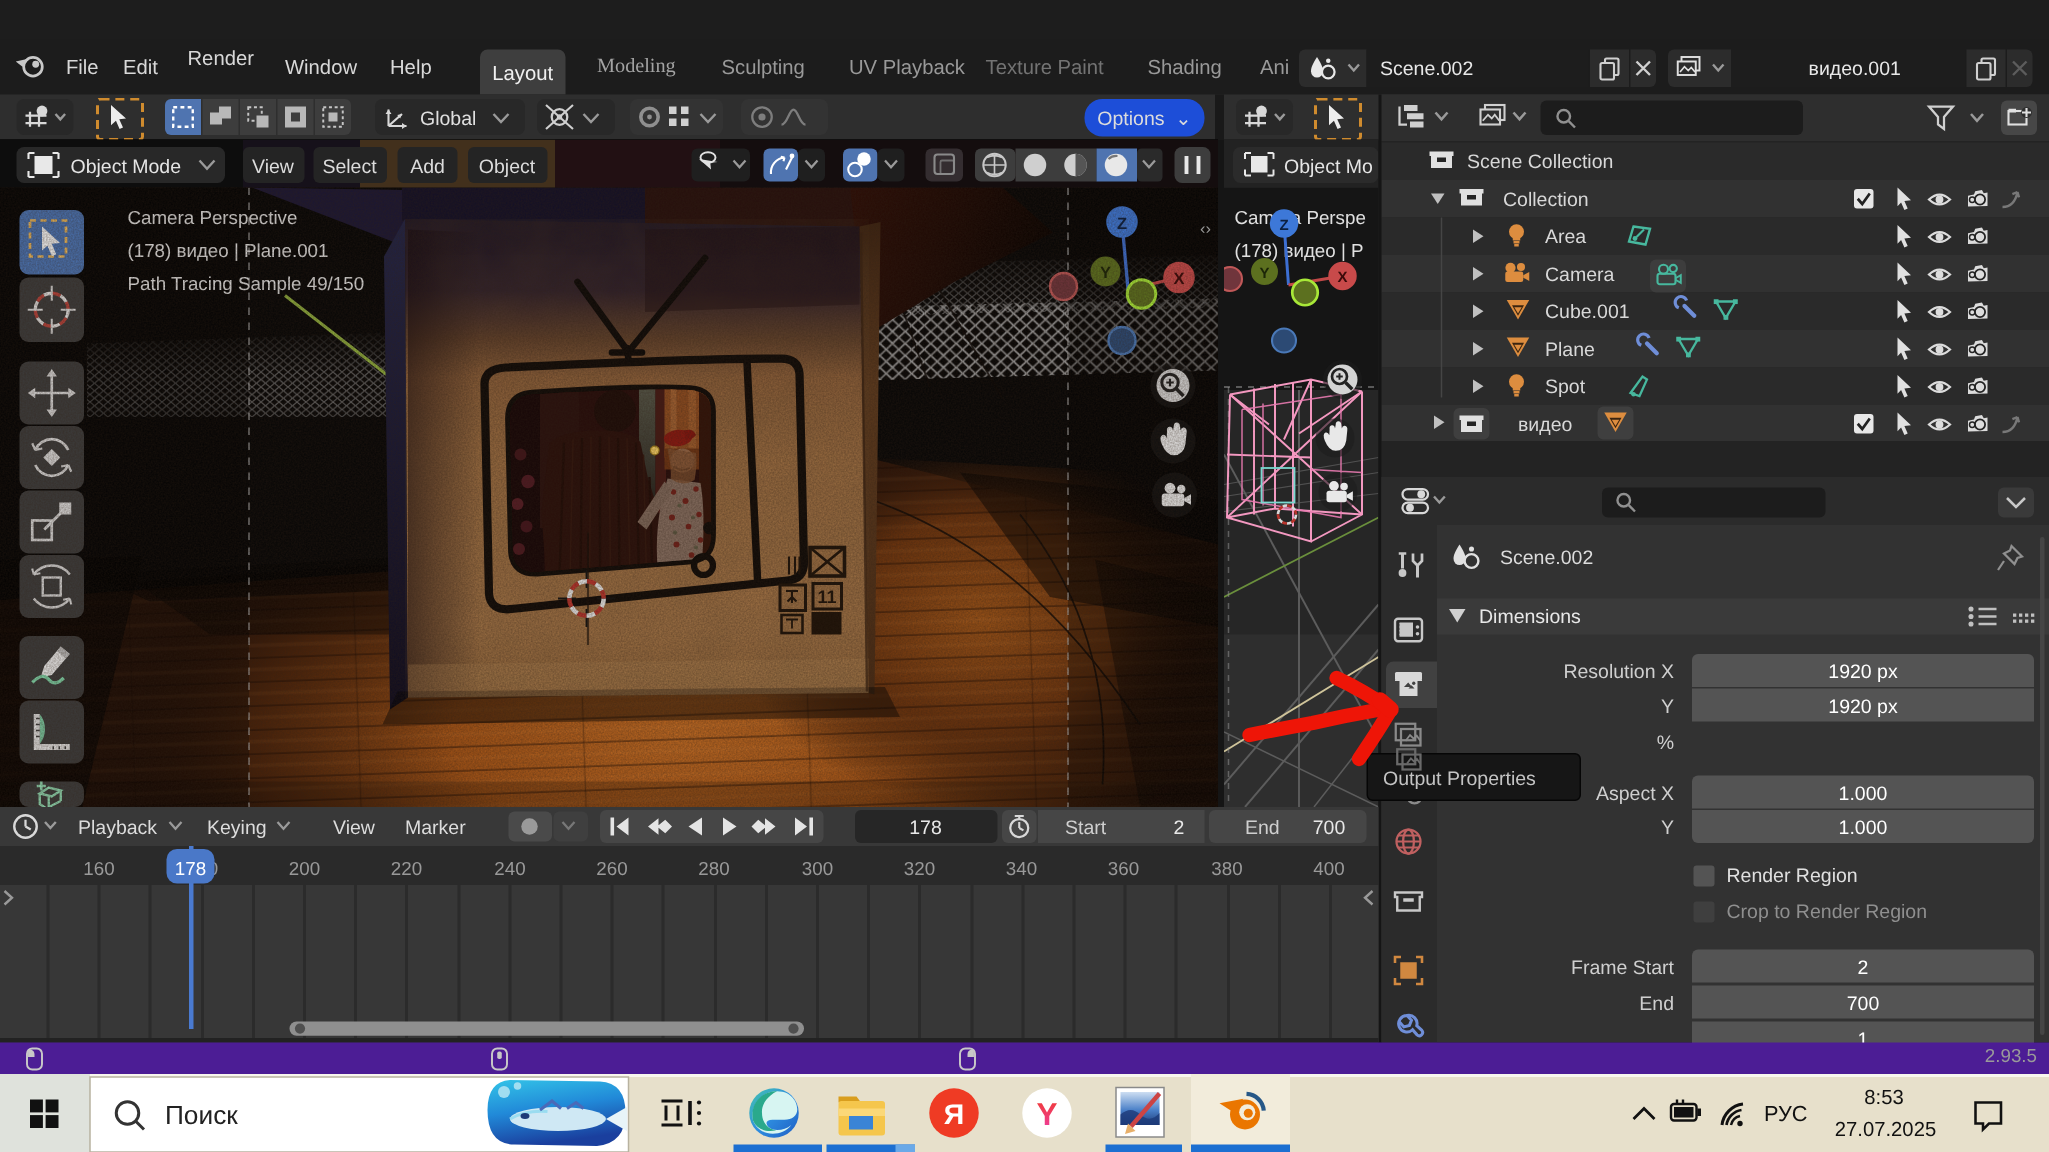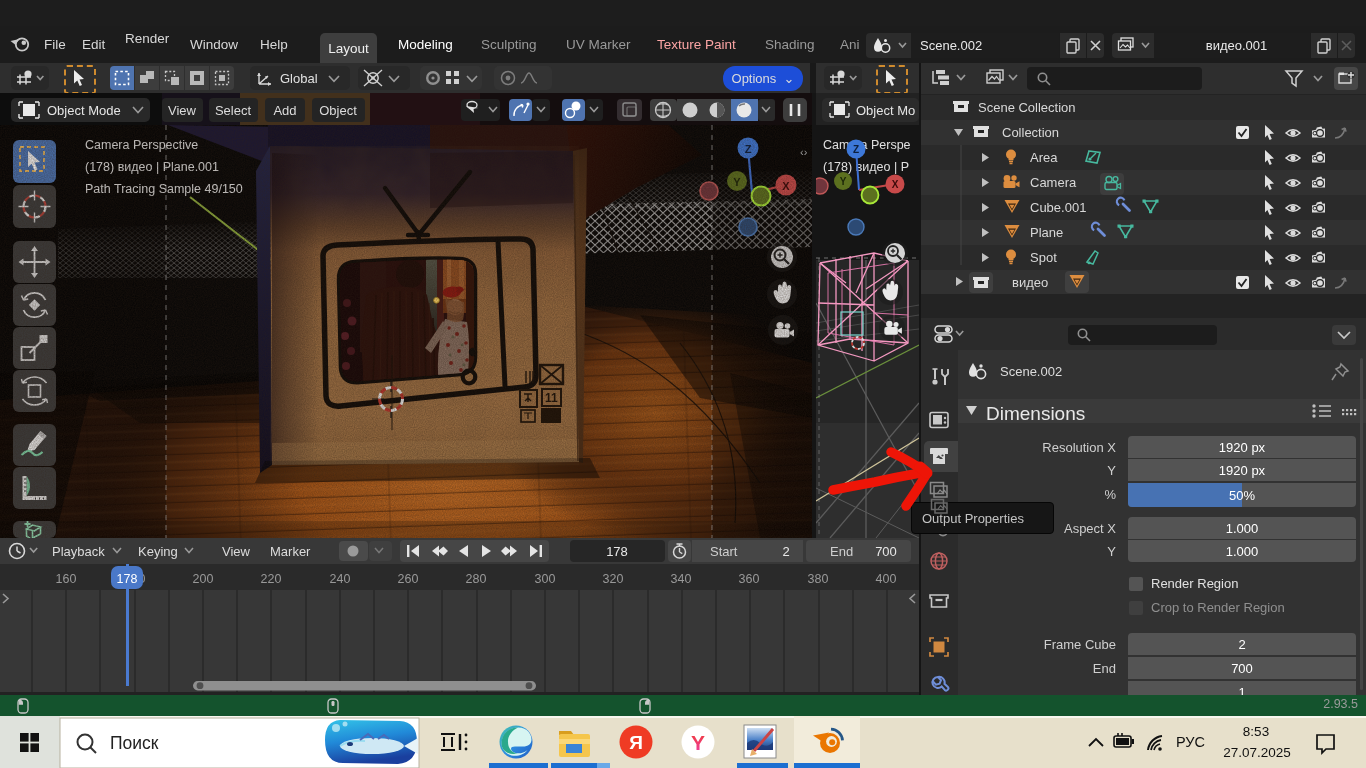--- a/index.html
+++ b/index.html
@@ -20,24 +20,24 @@
     <circle cx="14.8" cy="8.8" r="2.3" fill="#c8c8c8"></circle>
     <path d="M1.5,7 L10.5,5 L6,10.5 Z" fill="#c8c8c8"></path>
   </svg>
   <div class="menu" style="left:44px;top:0;height:36px;">File</div>
   <div class="menu" style="left:82px;top:0;height:36px;">Edit</div>
   <div class="menu" style="left:125px;top:0;height:24px;">Render</div>
   <div class="menu" style="left:190px;top:0;height:36px;">Window</div>
   <div class="menu" style="left:260px;top:0;height:36px;">Help</div>
 
   <div class="abs" style="left:320px;top:7px;width:57px;height:30px;background:#3e3e3e;border-radius:5px 5px 0 0;color:#f0f0f0;font-size:13.5px;display:flex;align-items:center;justify-content:center;">Layout</div>
-  <div class="menu" style="left:398px;top:0;height:36px;color:#ffffff;">Modeling</div>
+  <div class="menu" style="left:398px;top:0;height:36px;color:#a3a3a3;font-family:Liberation Serif, serif;">Modeling</div>
   <div class="menu" style="left:481px;top:0;height:36px;color:#999;">Sculpting</div>
-  <div class="menu" style="left:566px;top:0;height:36px;color:#999;">UV Marker</div>
-  <div class="menu" style="left:657px;top:0;height:36px;color:#fca5a5;">Texture Paint</div>
+  <div class="menu" style="left:566px;top:0;height:36px;color:#999;">UV Playback</div>
+  <div class="menu" style="left:657px;top:0;height:36px;color:#737373;">Texture Paint</div>
   <div class="menu" style="left:765px;top:0;height:36px;color:#999;">Shading</div>
   <div class="menu" style="left:840px;top:0;height:36px;color:#999;">Ani</div>
 
   <div class="abs" style="left:866px;top:7px;width:45px;height:25px;background:#2c2c2c;border-radius:4px 0 0 4px;"></div>
   <svg class="abs" style="left:872px;top:11px" width="36" height="17" viewBox="0 0 36 17">
     <path d="M6,1 C9,6 10,8 10,10.5 a4,4.2 0 1 1 -8,0 C2,8 3,6 6,1 Z" fill="#e8e8e8"></path>
     <circle cx="13.5" cy="11" r="4.2" fill="none" stroke="#e8e8e8" stroke-width="1.5"></circle>
     <circle cx="13.5" cy="3.5" r="1.5" fill="#e8e8e8"></circle>
     <path d="M27,6 l3.5,4 3.5,-4" stroke="#9a9a9a" stroke-width="1.6" fill="none"></path>
   </svg>
@@ -917,21 +917,21 @@
   </svg>
   <div class="abs" style="left:79px;top:46px;font-size:13px;color:#dcdcdc;">Scene.002</div>
   <svg class="abs" style="left:409px;top:44px" width="20" height="20" viewBox="0 0 20 20">
         <path d="M11,2 l7,7 -3,1 -2,4 -7,-7 4,-2 z M6,12 l-4,6" stroke="#909090" stroke-width="1.5" fill="none"></path>
       </svg>
 
   <div class="abs" style="left:37px;top:81px;width:408px;height:24px;background:#3a3a3a;"></div>
   <svg class="abs" style="left:45px;top:88px" width="12" height="10" viewBox="0 0 12 10">
         <path d="M0,0 h11 L5.5,9 Z" fill="#d0d0d0"></path>
       </svg>
-  <div class="abs" style="left:65px;top:85px;font-size:19px;color:#e8e8e8;">Dimensions</div>
+  <div class="abs" style="left:65px;top:85px;font-size:13px;color:#e8e8e8;">Dimensions</div>
   <svg class="abs" style="left:390px;top:85px" width="50" height="16" viewBox="0 0 50 16">
     <circle cx="3" cy="3" r="1.7" fill="#c0c0c0"></circle>
         <circle cx="3" cy="8" r="1.7" fill="#c0c0c0"></circle>
         <circle cx="3" cy="13" r="1.7" fill="#c0c0c0"></circle>
     <path d="M8,3 h12 M8,8 h12 M8,13 h12" stroke="#c0c0c0" stroke-width="1.7"></path>
     <g fill="#c0c0c0">
           <rect x="31" y="6" width="2.2" height="2.2"></rect>
           <rect x="35" y="6" width="2.2" height="2.2"></rect>
           <rect x="39" y="6" width="2.2" height="2.2"></rect>
           <rect x="43" y="6" width="2.2" height="2.2"></rect>
@@ -940,33 +940,29 @@
           <rect x="39" y="10" width="2.2" height="2.2"></rect>
           <rect x="43" y="10" width="2.2" height="2.2"></rect>
         </g>
   </svg>
 
   <div class="lbl" style="top:118px;">Resolution X</div>
   <div class="fld" style="top:118px;border-radius:4px 4px 0 0;">1920 px</div>
   <div class="lbl" style="top:141px;">Y</div>
   <div class="fld" style="top:141px;">1920 px</div>
   <div class="lbl" style="top:165px;">%</div>
-  <div class="fld" style="top:165px;height:24px;border-radius:0 0 4px 4px;overflow:hidden;">
-    <div class="abs" style="left:0;top:0;width:114px;height:24px;background:#4772b3;"></div>
-    <span style="position:relative;">50%</span>
-  </div>
   <div class="lbl" style="top:199px;">Aspect X</div>
   <div class="fld" style="top:199px;border-radius:4px 4px 0 0;">1.000</div>
   <div class="lbl" style="top:222px;">Y</div>
   <div class="fld" style="top:222px;border-radius:0 0 4px 4px;">1.000</div>
   <div class="abs" style="left:208px;top:259px;width:14px;height:14px;background:#545454;border-radius:2px;"></div>
   <div class="abs" style="left:230px;top:258px;font-size:13px;color:#e0e0e0;">Render Region</div>
   <div class="abs" style="left:208px;top:283px;width:14px;height:14px;background:#3f3f3f;border-radius:2px;"></div>
   <div class="abs" style="left:230px;top:282px;font-size:13px;color:#8f8f8f;">Crop to Render Region</div>
-  <div class="lbl" style="top:315px;">Frame Cube</div>
+  <div class="lbl" style="top:315px;">Frame Start</div>
   <div class="fld" style="top:315px;border-radius:4px 4px 0 0;">2</div>
   <div class="lbl" style="top:339px;">End</div>
   <div class="fld" style="top:339px;">700</div>
   <div class="fld" style="top:363px;">1</div>
   <div class="abs" style="left:439px;top:40px;width:3px;height:332px;background:#454545;border-radius:2px;"></div>
 </div>
 
 <div class="abs" id="timeline" style="left:0;top:538px;width:919px;height:157px;background:#383838;">
 <svg width="919" height="157" viewBox="0 0 919 157" font-family="Liberation Sans">
   <rect width="919" height="26" fill="#383838"></rect>
@@ -1037,21 +1033,21 @@
 
   <rect x="193" y="143" width="343" height="9.5" rx="4.7" fill="#8f8f8f"></rect>
   <circle cx="200" cy="147.7" r="3.4" fill="#4f4f4f"></circle>
   <circle cx="529" cy="147.7" r="3.4" fill="#4f4f4f"></circle>
 
   <path d="M3,56 l5,4.5 -5,4.5" stroke="#999" stroke-width="1.6" fill="none"></path>
   <path d="M915,56 l-5,4.5 5,4.5" stroke="#999" stroke-width="1.6" fill="none"></path>
 </svg>
 </div>
 
-<div class="abs" id="statusbar" style="left:0;top:695px;width:1366px;height:21px;background:#14532d;">
+<div class="abs" id="statusbar" style="left:0;top:695px;width:1366px;height:21px;background:#4c1d95;">
   <svg class="abs" style="left:16px;top:3px" width="14" height="16" viewBox="0 0 14 16">
         <rect x="2" y="1" width="10" height="14" rx="3.5" fill="none" stroke="#c8c8c8" stroke-width="1.3"></rect>
         <path d="M2.7,2 a3,3 0 0 1 4.3,2.7 v2 h-4.3 z" fill="#c8c8c8"></path>
       </svg>
   <svg class="abs" style="left:326px;top:3px" width="14" height="16" viewBox="0 0 14 16">
         <rect x="2" y="1" width="10" height="14" rx="3.5" fill="none" stroke="#c8c8c8" stroke-width="1.3"></rect>
         <rect x="5.5" y="3" width="3" height="5" rx="1.2" fill="#c8c8c8"></rect>
       </svg>
   <svg class="abs" style="left:638px;top:3px" width="14" height="16" viewBox="0 0 14 16">
         <rect x="2" y="1" width="10" height="14" rx="3.5" fill="none" stroke="#c8c8c8" stroke-width="1.3"></rect>

